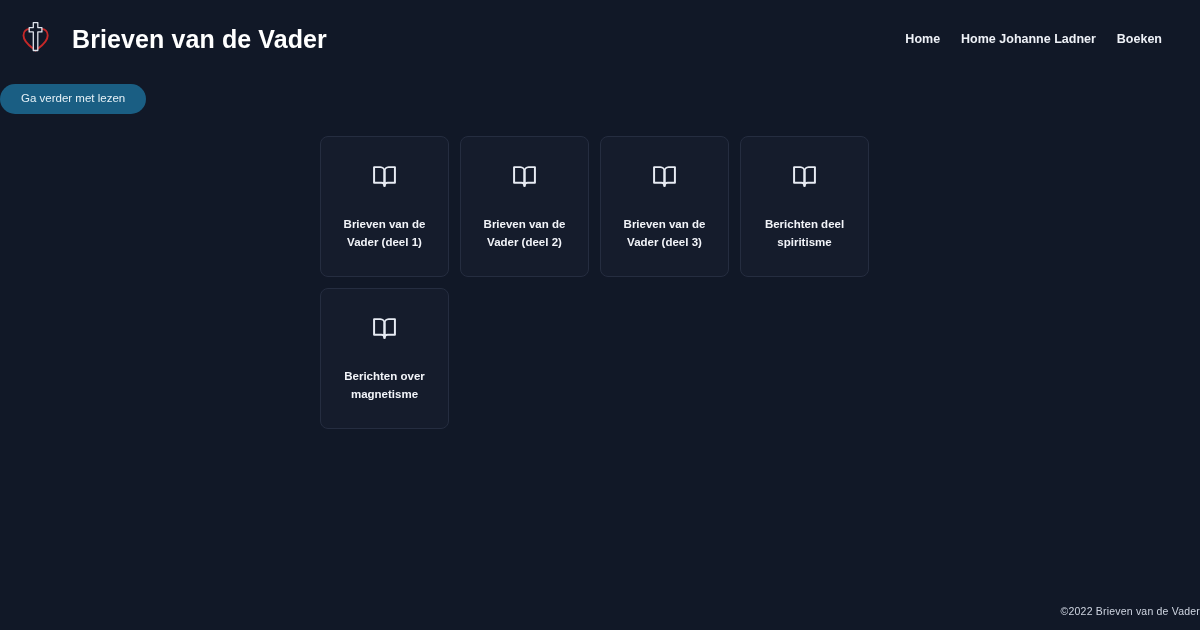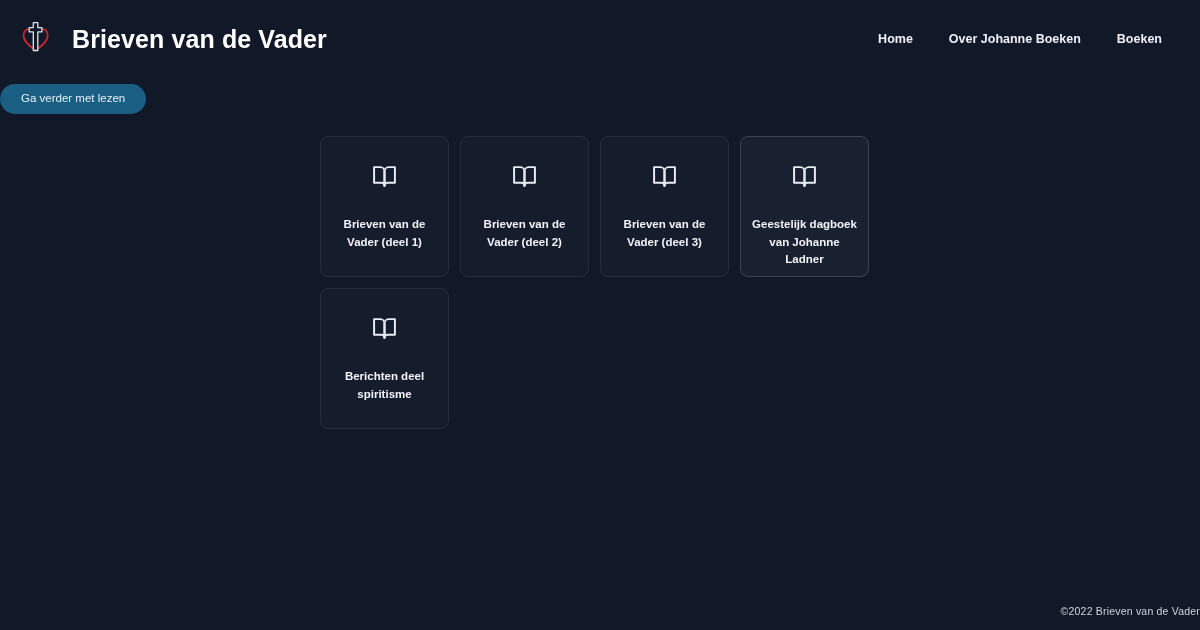--- a/index.html
+++ b/index.html
@@ -46,21 +46,21 @@
     font-weight: bold;
     color: #ffffff;
     letter-spacing: 0.1px;
     white-space: nowrap;
   }
 
   .main-nav {
     margin-left: auto;
     display: flex;
     align-items: center;
-    gap: 36px;
+    gap: 21px;
   }
 
   .nav-link {
     font-size: 12.5px;
     font-weight: bold;
     color: #eef1f7;
     text-decoration: none;
     white-space: nowrap;
     cursor: pointer;
   }
@@ -160,21 +160,21 @@
       <svg class="logo-mark" viewBox="0 0 40 44" fill="none" aria-hidden="true">
         <path d="M13 31.5 C7 27 3.5 23 3.5 18.5 C3.5 14.5 6.3 12 9.6 12 C12.2 12 14.3 13.4 15.6 15.6 C16.9 13.4 19 12 21.6 12 C24.9 12 27.7 14.5 27.7 18.5 C27.7 23 24.2 27 18.2 31.5 L15.6 33.6 Z" stroke="#c62828" stroke-width="1.9" fill="none"></path>
         <path d="M9.2 10.6 h4.1 V5.6 h4.5 v5 h4.1 v4.3 h-4.1 v18.6 h-4.5 V14.9 H9.2 Z" fill="#111827" stroke="#dfe3ec" stroke-width="1.3" stroke-linejoin="round"></path>
       </svg>
     </span>
     <span class="brand-title">Brieven van de Vader</span>
   </div>
 
   <nav class="main-nav">
     <a class="nav-link" href="#">Home</a>
-    <a class="nav-link" href="#">Over Johanne Boeken</a>
+    <a class="nav-link" href="#">Home Johanne Ladner</a>
     <a class="nav-link" href="#">Boeken</a>
   </nav>
 
 </header>
 
 <main class="page-main">
 
   <div class="continue-row">
     <button class="continue-btn">Ga verder met lezen</button>
   </div>
@@ -204,40 +204,40 @@
     <a class="book-card" href="#">
       <span>
         <svg class="book-icon" viewBox="0 0 24 24" fill="none" stroke="#e7ebf3" stroke-width="1.9" stroke-linecap="round" stroke-linejoin="round">
           <path d="M2 3h6a4 4 0 0 1 4 4v14a3 3 0 0 0-3-3H2z"></path>
           <path d="M22 3h-6a4 4 0 0 0-4 4v14a3 3 0 0 1 3-3h7z"></path>
         </svg>
       </span>
       <span class="book-label">Brieven van de Vader (deel 3)</span>
     </a>
 
-    <a class="book-card is-active" href="#">
-      <span>
-        <svg class="book-icon" viewBox="0 0 24 24" fill="none" stroke="#e7ebf3" stroke-width="1.9" stroke-linecap="round" stroke-linejoin="round">
-          <path d="M2 3h6a4 4 0 0 1 4 4v14a3 3 0 0 0-3-3H2z"></path>
-          <path d="M22 3h-6a4 4 0 0 0-4 4v14a3 3 0 0 1 3-3h7z"></path>
-        </svg>
-      </span>
-      <span class="book-label">Geestelijk dagboek van Johanne Ladner</span>
-    </a>
 
     <a class="book-card" href="#">
       <span>
         <svg class="book-icon" viewBox="0 0 24 24" fill="none" stroke="#e7ebf3" stroke-width="1.9" stroke-linecap="round" stroke-linejoin="round">
           <path d="M2 3h6a4 4 0 0 1 4 4v14a3 3 0 0 0-3-3H2z"></path>
           <path d="M22 3h-6a4 4 0 0 0-4 4v14a3 3 0 0 1 3-3h7z"></path>
         </svg>
       </span>
       <span class="book-label">Berichten deel spiritisme</span>
     </a>
 
+    <a class="book-card" href="#">
+      <span>
+        <svg class="book-icon" viewBox="0 0 24 24" fill="none" stroke="#e7ebf3" stroke-width="1.9" stroke-linecap="round" stroke-linejoin="round">
+          <path d="M2 3h6a4 4 0 0 1 4 4v14a3 3 0 0 0-3-3H2z"></path>
+          <path d="M22 3h-6a4 4 0 0 0-4 4v14a3 3 0 0 1 3-3h7z"></path>
+        </svg>
+      </span>
+      <span class="book-label">Berichten over magnetisme</span>
+    </a>
 
 
   </div>
 
 </main>
 
 <footer class="site-footer">
   <span class="footer-text">©2022 Brieven van de Vader</span>
 </footer>
 

